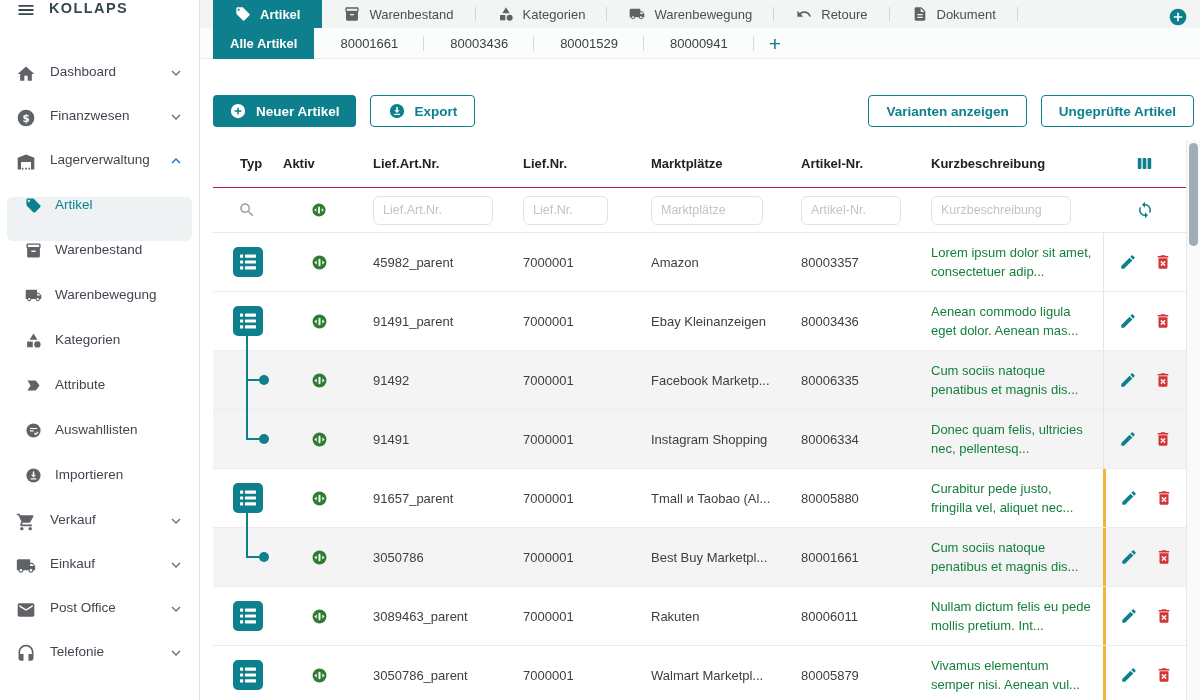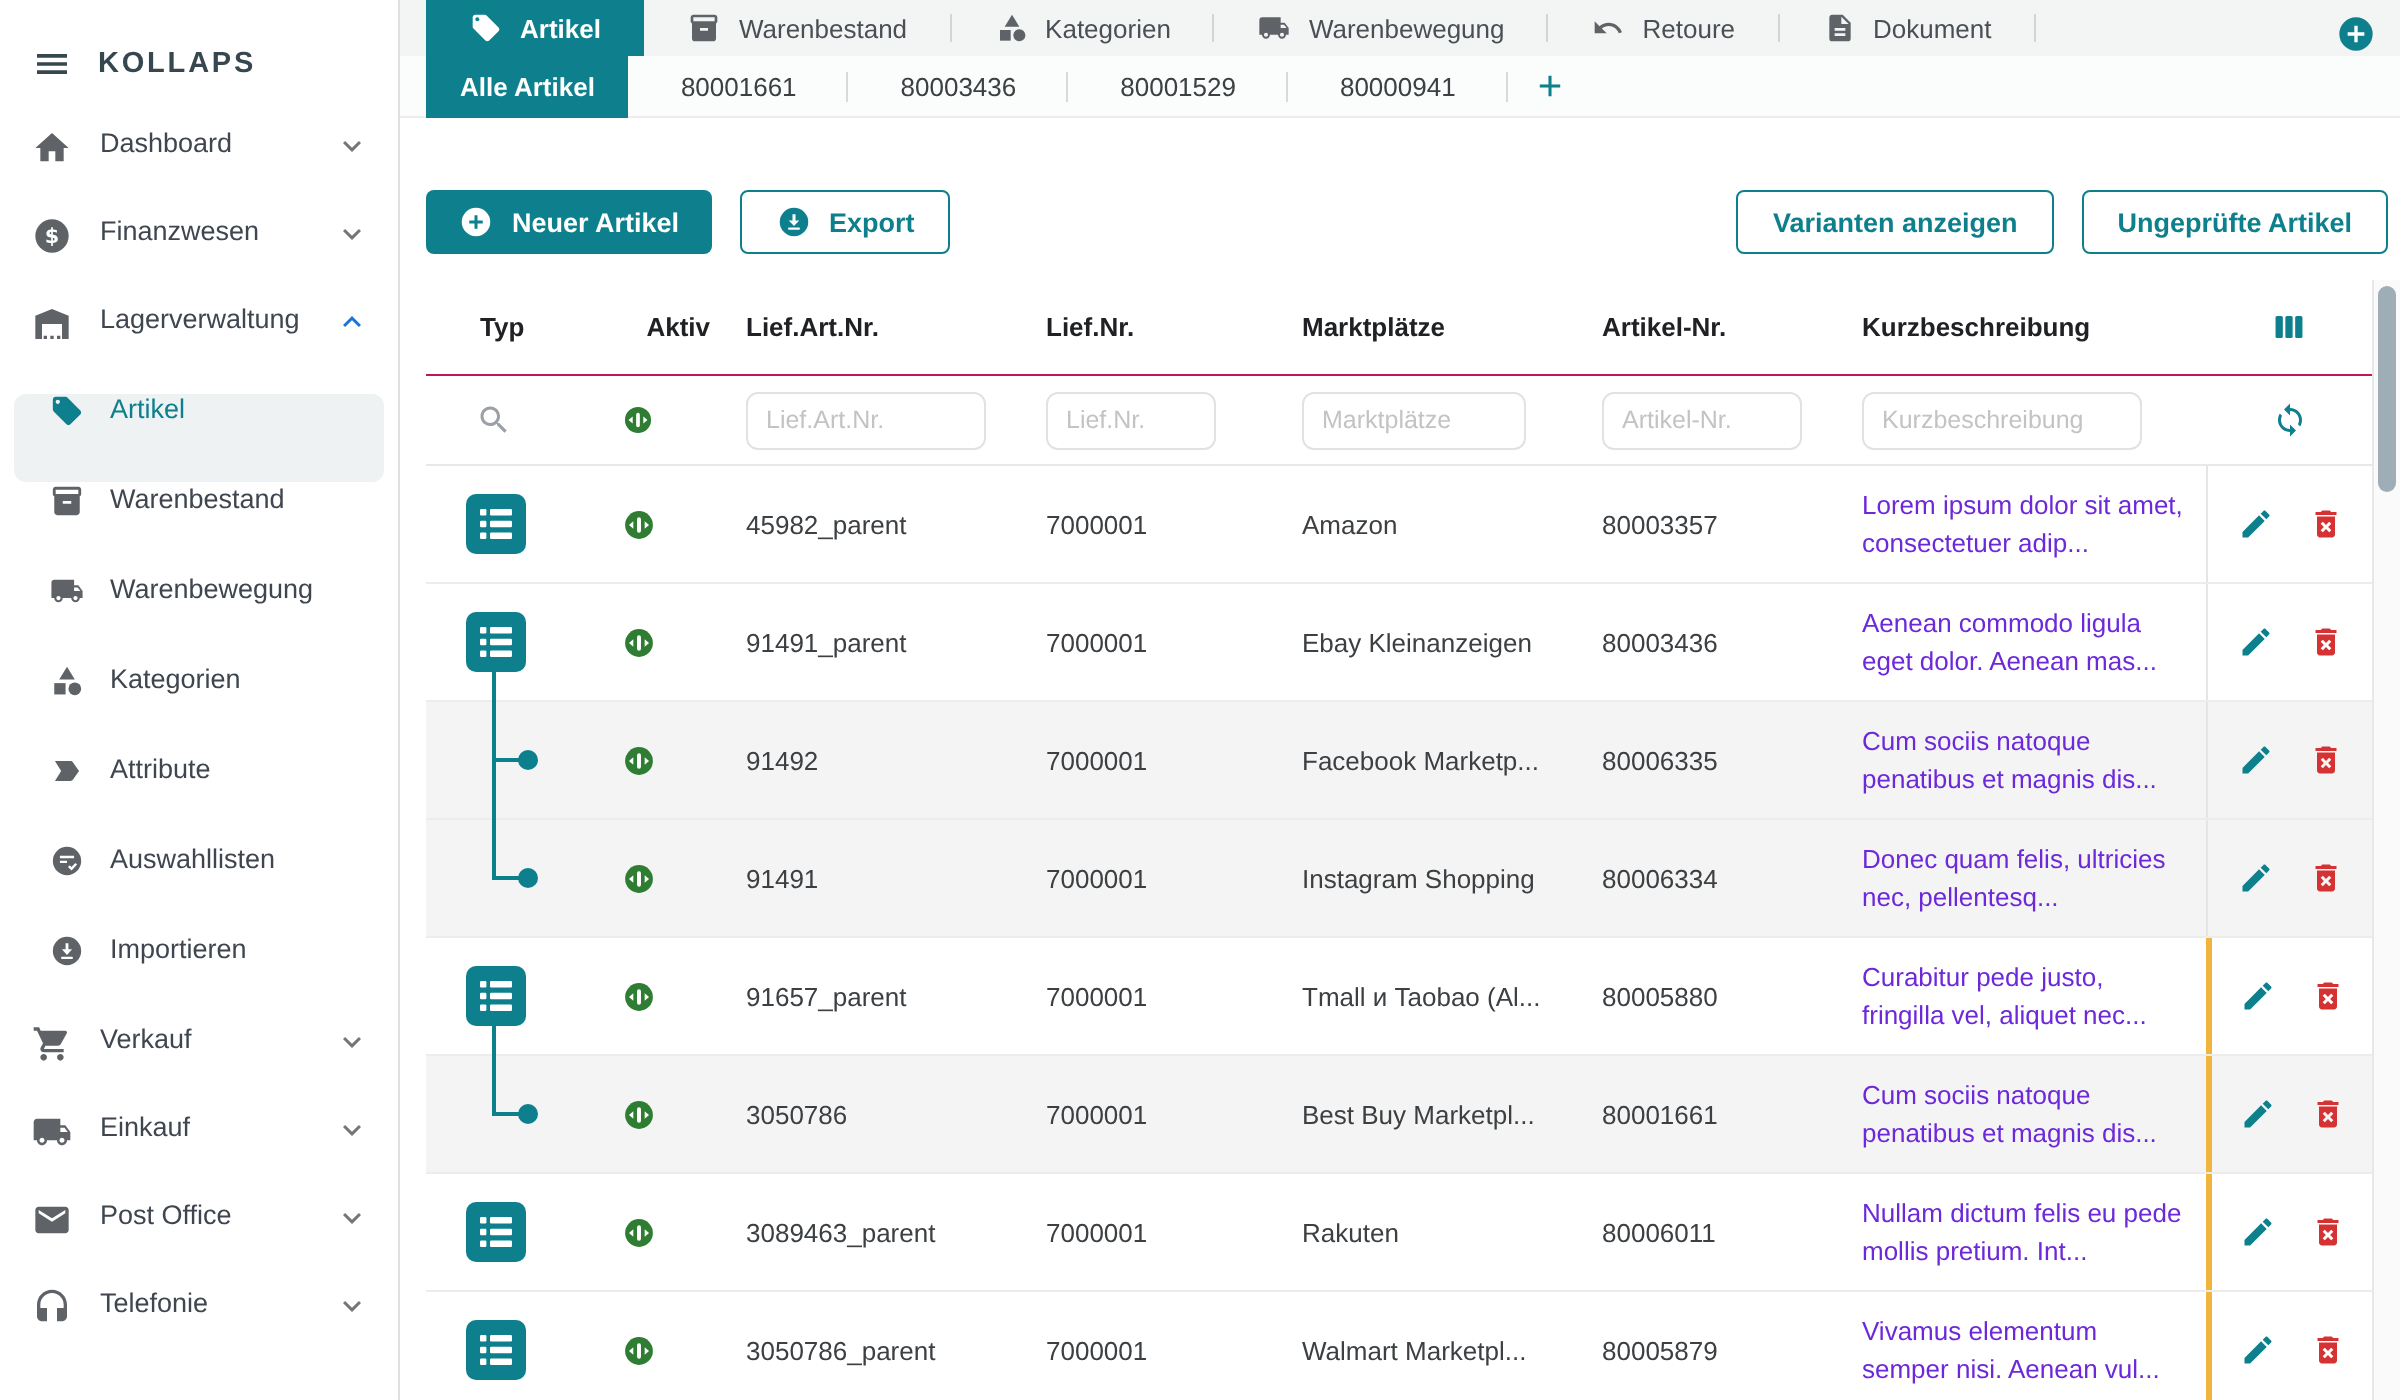--- a/index.html
+++ b/index.html
@@ -4,21 +4,21 @@
 <style>
   html,body{margin:0;padding:0}
   body{
     width:1200px;height:700px;overflow:hidden;background:#fff;
     font-family:"Liberation Sans","DejaVu Sans",sans-serif;color:#3c4043;
   }
   .app{display:flex;width:1200px;height:700px}
 
   
   .sidebar{width:200px;min-width:200px;height:100%;background:#fff;border-right:1px solid #e0e0e0;box-sizing:border-box}
-  .logo{display:flex;align-items:center;gap:13px;height:64px;padding:0 16px}
+  .logo{display:flex;align-items:flex-start;gap:13px;height:64px;padding:0 16px}
   .burger{width:20px;height:20px;cursor:pointer;color:#37474f}
   .burger svg{width:20px;height:20px;fill:currentColor}
   .brand{font-size:14.5px;font-weight:bold;letter-spacing:1.4px;color:#37474f}
   .snav{display:flex;align-items:flex-start;height:44px;padding:0 14px 0 16px;cursor:pointer;box-sizing:border-box}
   .sicon{width:20px;height:20px;min-width:20px;margin-right:14px;display:flex;color:#5f6368}
   .sicon svg{width:100%;height:100%;fill:currentColor}
   .slabel{font-size:13.5px;color:#3f4650;flex:1;white-space:nowrap}
   .schev{width:18px;height:18px;color:#757575}
   .schev svg{width:18px;height:18px;fill:currentColor}
   .schev.up{transform:rotate(180deg);color:#1976d2}
@@ -63,21 +63,21 @@
   .hcell{font-size:13px;font-weight:bold;color:#202124;padding-left:18px;box-sizing:border-box;white-space:nowrap}
   .c-typ{width:70px;min-width:70px}
   .c-aktiv{width:72px;min-width:72px}
   .c-lan{width:150px;min-width:150px}
   .c-ln{width:128px;min-width:128px}
   .c-mp{width:150px;min-width:150px}
   .c-an{width:130px;min-width:130px}
   .c-kb{flex:1;min-width:0}
   .c-act{width:83px;min-width:83px}
   .hcell.c-typ{padding-left:27px}
-  .hcell.c-aktiv{padding-left:0;text-align:right}
+  .hcell.c-aktiv{padding-left:0;text-align:left}
   .hcell.c-act{display:flex;align-items:center;justify-content:center;padding-left:0}
   .colicon{width:19px;height:19px;color:#0e808d;cursor:pointer}
   .colicon svg{width:100%;height:100%;fill:currentColor}
 
   .tfilter{display:flex;height:44px;align-items:center;border-bottom:1px solid #e8e8e8}
   .fcell{box-sizing:border-box;padding-left:18px;display:flex;align-items:center}
   .fcell.c-typ{padding-left:25px}
   .fcell.c-aktiv{padding-left:0;justify-content:center}
   .fcell.c-act{padding-left:0;justify-content:center}
   .ficon{width:18px;height:18px;color:#9aa0a6;display:flex}
@@ -97,21 +97,21 @@
   .tl{position:absolute;left:33px;width:2px;background:#0e808d;z-index:1}
   .tl.down{top:50%;bottom:-1px}
   .tl.full{top:-1px;bottom:-1px}
   .tl.up{top:-1px;height:calc(50% + 1px)}
   .tb{position:absolute;left:33px;top:50%;margin-top:-1px;width:15px;height:2px;background:#0e808d}
   .td{position:absolute;left:46px;top:50%;margin-top:-5px;width:10px;height:10px;border-radius:50%;background:#0e808d}
   .cell.c-aktiv{padding-left:0;justify-content:center}
   .aicon{width:17px;height:17px;color:#2e7d32;cursor:pointer;display:flex}
   .aicon svg{width:100%;height:100%;fill:currentColor}
   .cell.c-kb{padding-right:10px}
-  .kbtext{white-space:normal;line-height:1.5;color:#6d28d9;max-height:40px;overflow:hidden}
+  .kbtext{white-space:normal;line-height:1.5;color:#15803d;max-height:40px;overflow:hidden}
   .cell.c-act{padding-left:0;justify-content:center;gap:17px;border-left:1px solid #e5e5e5}
   .trow.flag .cell.c-act{border-left:3px solid #f1b53e}
   .act{width:18px;height:18px;cursor:pointer;display:flex}
   .act svg{width:100%;height:100%}
   .act.edit{color:#0e808d}
   .act.del{color:#d53333}
 
   .vscroll{position:absolute;top:0;right:0;bottom:0;width:14px;background:#fafafa;border-left:1px solid #e8e8e8;box-sizing:border-box}
   .vthumb{position:absolute;top:3px;left:2px;width:9px;height:103px;border-radius:5px;background:#9fadb7;cursor:pointer}
 </style>

